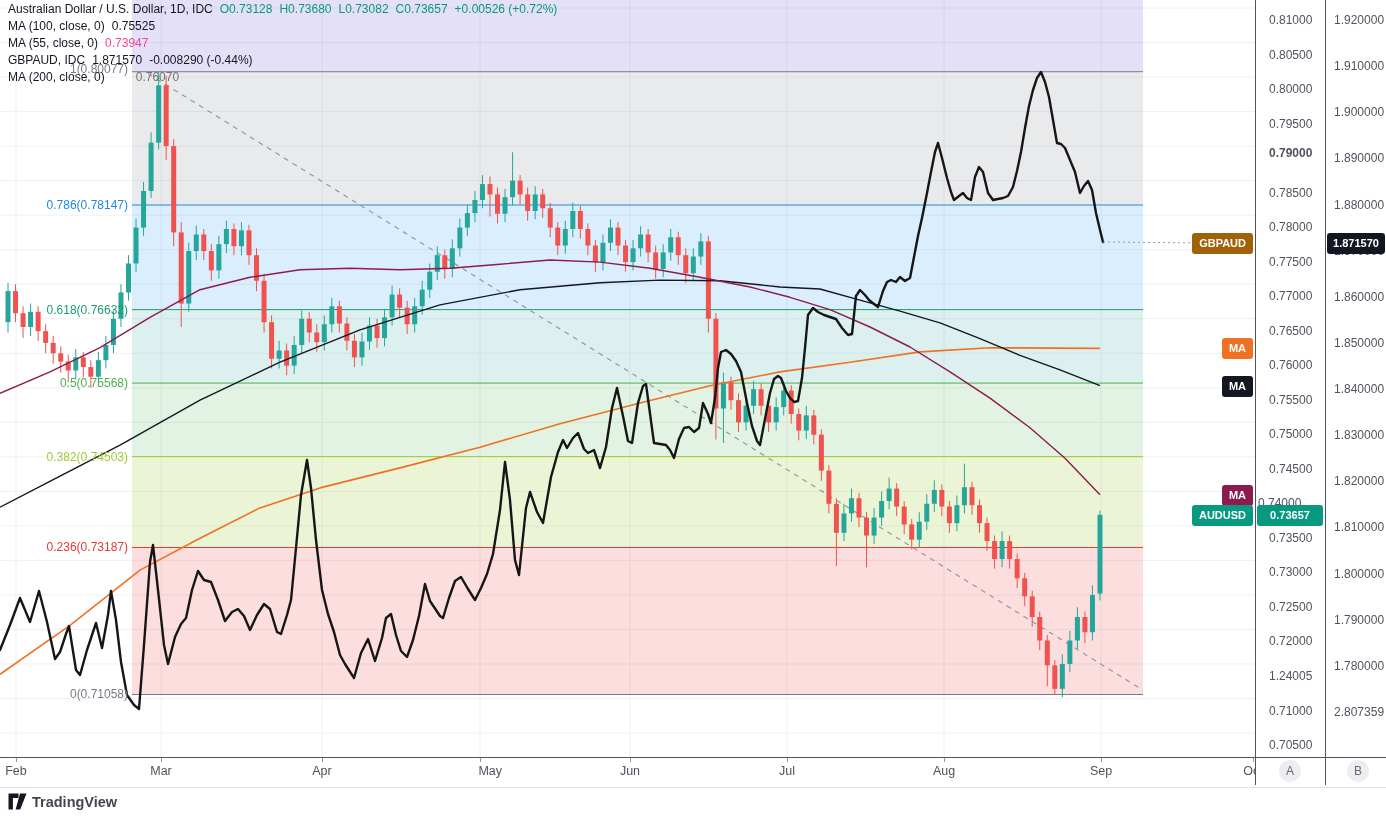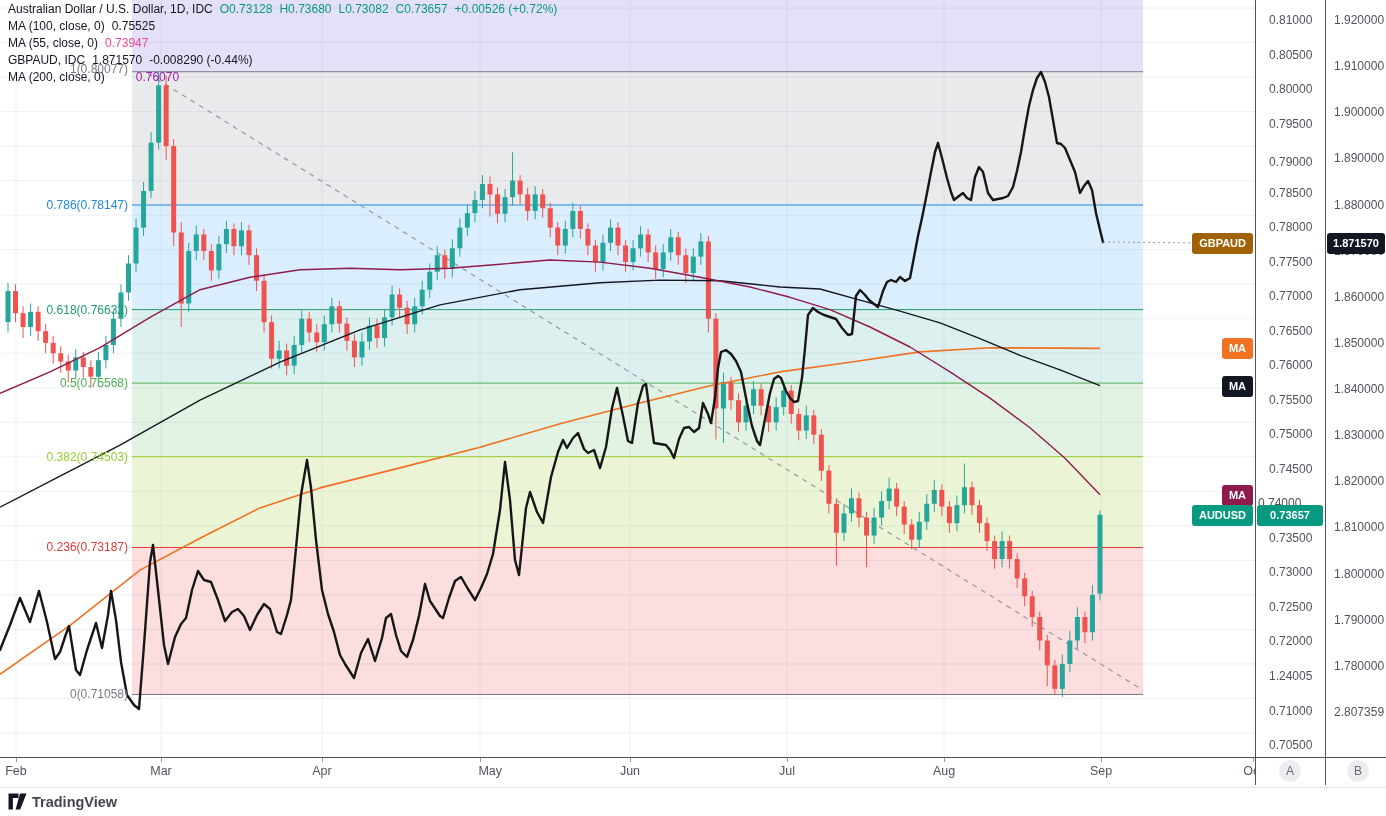--- a/index.html
+++ b/index.html
@@ -400,21 +400,21 @@
   <div class="legend-row" style="top:19px">
     <span>MA (100, close, 0)</span><span>0.75525</span>
   </div>
   <div class="legend-row" style="top:36px">
     <span>MA (55, close, 0)</span><span class="tk-ma55" style="color: #ec4899;">0.73947</span>
   </div>
   <div class="legend-row" style="top:53px">
     <span>GBPAUD, IDC</span><span>1.871570</span><span>-0.008290 (-0.44%)</span>
   </div>
   <div class="legend-row" style="top:70px">
-    <span>MA (200, close, 0)</span><span class="tk-ma200" style="color: #a21caf; padding-left: 24px;">0.76070</span>
+    <span>MA (200, close, 0)</span><span class="tk-ma200" style="color: #737373; padding-left: 24px;">0.76070</span>
   </div>
 
   <div class="badge edge" id="b-gbpaud" style="top: 232.908px; background: #a16207;">
       <span>GBPAUD</span>
     </div>
   <div class="badge edge" id="b-ma200" style="top: 337.916px; background: rgb(239, 113, 34);">
       <span>MA</span>
     </div>
   <div class="badge edge" id="b-ma100" style="top: 375.549px; background: rgb(19, 23, 34);">
       <span>MA</span>
@@ -424,21 +424,21 @@
     </div>
   <div class="badge edge" id="b-audusd" style="top: 504.534px; background: rgb(8, 153, 129);">
       <span>AUDUSD</span>
     </div>
 
   <div class="axis" id="axis-aud" style="left:1256px;width:69px;margin-top:12px;">
       <div class="tick" style="left: 13px; top: 0px;">0.81000</div>
       <div class="tick" style="left: 13px; top: 34.525px;">0.80500</div>
       <div class="tick" style="left: 13px; top: 69.05px;">0.80000</div>
       <div class="tick" style="left: 13px; top: 103.575px;">0.79500</div>
-      <div class="tick" style="left: 13px; top: 142px;">0.79000</div>
+      <div class="tick" style="left: 13px; top: 133px; font-weight: bold;">0.79000</div>
       <div class="tick" style="left: 13px; top: 172.625px;">0.78500</div>
       <div class="tick" style="left: 13px; top: 207.15px;">0.78000</div>
       <div class="tick" style="left: 13px; top: 241.675px;">0.77500</div>
       <div class="tick" style="left: 13px; top: 276.2px;">0.77000</div>
       <div class="tick" style="left: 13px; top: 310.725px;">0.76500</div>
       <div class="tick" style="left: 13px; top: 345.25px;">0.76000</div>
       <div class="tick" style="left: 13px; top: 379.775px;">0.75500</div>
       <div class="tick" style="left: 13px; top: 414.3px;">0.75000</div>
       <div class="tick" style="left: 13px; top: 448.825px;">0.74500</div>
       <div class="tick" style="left: 2px; top: 483.35px;">0.74000</div>

